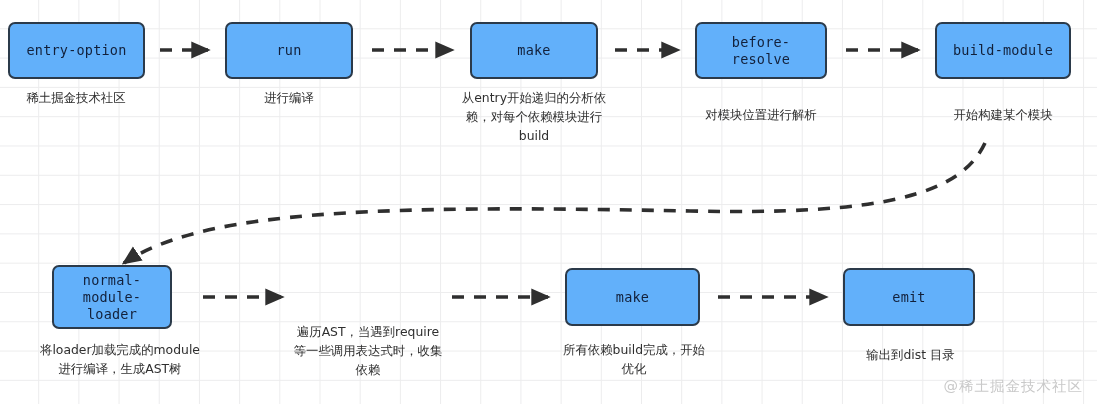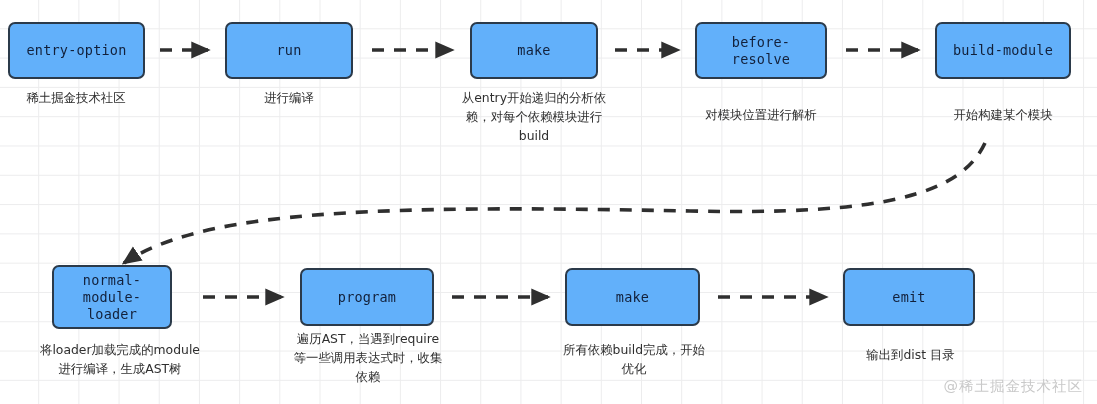--- a/index.html
+++ b/index.html
@@ -115,33 +115,30 @@
 赖，对每个依赖模块进行
 build</div>
   <div class="caption" style="left:677px; top:105px; width:168px;">对模块位置进行解析</div>
   <div class="caption" style="left:925px; top:105px; width:156px;">开始构建某个模块</div>
 
   <div class="node" style="left:52px; top:265px; width:120px; height:64px;">
     <span class="node-label">normal-
 module-
 loader</span>
   </div>
-  <div class="node" style="left:300px; top:268px; width:134px; height:58px;">
-    <span class="node-label">program</span>
-  </div>
   <div class="node" style="left:565px; top:268px; width:135px; height:58px;">
     <span class="node-label">make</span>
   </div>
   <div class="node" style="left:843px; top:268px; width:132px; height:58px;">
     <span class="node-label">emit</span>
   </div>
 
   <div class="caption" style="left:25px; top:340px; width:190px;">将loader加载完成的module
 进行编译，生成AST树</div>
-  <div class="caption" style="left:278px; top:329px; width:180px;">遍历AST，当遇到require
+  <div class="caption" style="left:278px; top:322px; width:180px;">遍历AST，当遇到require
 等一些调用表达式时，收集
 依赖</div>
   <div class="caption" style="left:548px; top:340px; width:172px;">所有依赖build完成，开始
 优化</div>
   <div class="caption" style="left:838px; top:345px; width:145px;">输出到dist 目录</div>
 
   <div class="watermark">@稀土掘金技术社区</div>
 
 </div>
 

